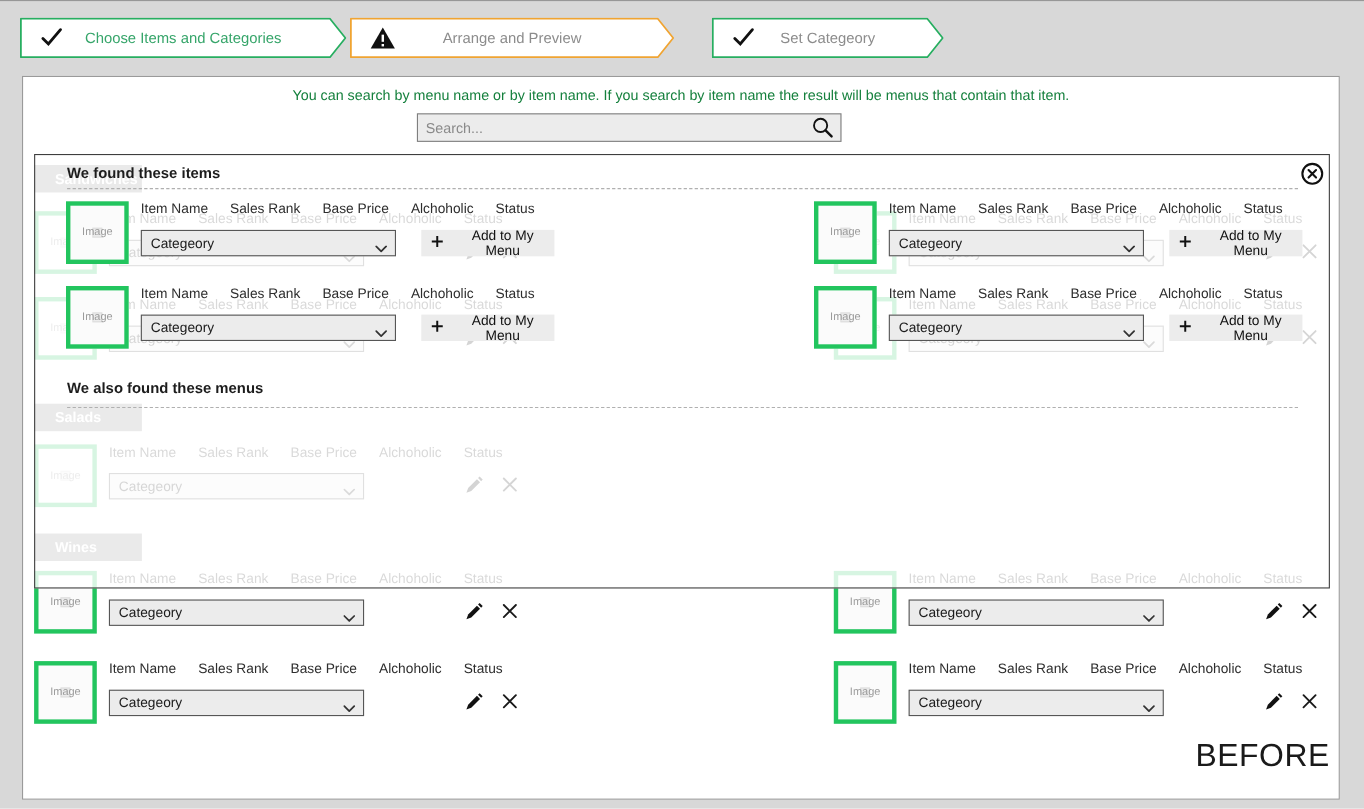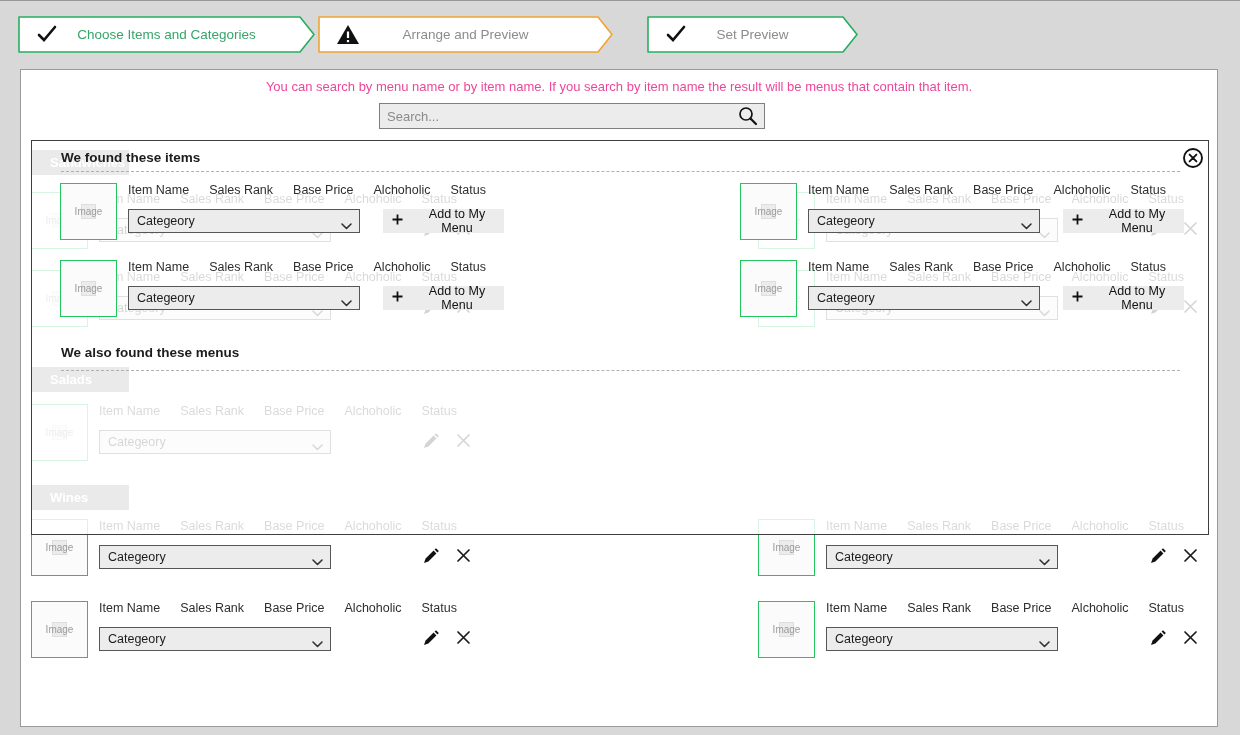--- a/index.html
+++ b/index.html
@@ -13,37 +13,37 @@
   .step svg.shape { position:absolute; left:0; top:0; }
   .step .step-icon { position:absolute; left:18px; top:8px; }
   .step .step-label-wrap { position:absolute; left:0; top:0; width:100%; height:100%;
           display:flex; align-items:center; justify-content:center; }
   .step .step-label { font-size:13.5px; }
 
   
   #panel { position:absolute; left:20px; top:68px; width:1198px; height:658px;
            background:#ffffff; border:1px solid #9a9a9a; }
   .instructions { position:absolute; left:0; top:9px; width:100%; text-align:center;
-           font-size:13px; color:#ec4899; }
+           font-size:13px; color:#15803d; }
   .searchbox { position:absolute; left:358px; top:33px; width:386px; height:26px; }
   .searchbox input { width:100%; height:100%; background:#ececec; border:1px solid #7f7f7f;
            padding:0 34px 0 7px; font-size:13px; color:#222; border-radius:0;
            font-family:"Liberation Sans","DejaVu Sans",sans-serif; }
   .searchbox input::placeholder { color:#8a8a8a; }
   .searchbox .search-icon { position:absolute; right:6px; top:2px; }
 
   
   #bg-content { position:absolute; left:0; top:0; width:100%; height:100%; z-index:1; }
   .cat-block { position:absolute; width:98px; height:25px; background:#8c8c8c; color:#fff;
            font-weight:bold; font-size:13px; line-height:25px; padding-left:19px; }
 
   
   .card { position:absolute; width:444px; height:62px; }
   .imgbox { position:absolute; left:0; top:2px; width:57px; height:57px;
-           border:1px solid #22c55e; background:#fbfbfb; padding:20px; }
+           border:4px solid #22c55e; background:#fbfbfb; padding:20px; }
   .imgbox-inner { width:100%; height:100%; background:#ececec; border:1px solid #dedede;
            display:flex; align-items:center; justify-content:center;
            font-size:10px; color:#9b9b9b; }
   .card-body { position:absolute; left:68px; top:2px; right:0; height:58px; }
   .hdrs { display:flex; gap:20px; font-size:12.5px; color:#2e2e2e; white-space:nowrap; }
   .dropdown { position:absolute; left:0; top:26px; width:232px; height:24px; background:#ececec;
            border:1px solid #565656; display:flex; align-items:center; padding:0 8px;
            font-size:12.5px; color:#1b1b1b; cursor:pointer; }
   .dropdown .chev { position:absolute; right:7px; top:9px; }
   .add-btn { position:absolute; left:255px; top:26px; height:24px; background:#ececec; border:none;
@@ -100,21 +100,21 @@
         </div>
       </div>
       <div class="step" style="left: 647px; width: 211px;">
         <svg class="shape" width="211" height="37">
           <polygon points="1,1 196,1 210,18.5 196,36 1,36" fill="#ffffff" stroke="#27ae60" stroke-width="1.6" stroke-linejoin="round"></polygon>
         </svg>
         <span class="step-icon"><svg width="22" height="20" viewBox="0 0 22 20">
             <path d="M3 11 l5 5 L19 3" fill="none" stroke="#111" stroke-width="2.6" stroke-linecap="round"></path>
           </svg></span>
         <div class="step-label-wrap">
-          <span class="step-label" style="color: rgb(140, 140, 140);">Set Preview</span>
+          <span class="step-label" style="color: rgb(140, 140, 140);">Set Categeory</span>
         </div>
       </div>
     </div>
 
   <div id="panel">
 
     <div class="instructions">You can search by menu name or by item name. If you search by item name the result will be menus that contain that item.</div>
 
     <div class="searchbox">
       <input type="text" placeholder="Search..." style="">
@@ -523,14 +523,15 @@
                   </svg></span>
                 <span>Add to My Menu</span>
               </button>
             </div>
           </div>
         </div>
       <div class="modal-title t2">We also found these menus</div>
       <div class="dashed d2"></div>
     </div>
 
+    <div id="before">BEFORE</div>
   </div>
 </div>
 
 </body></html>

